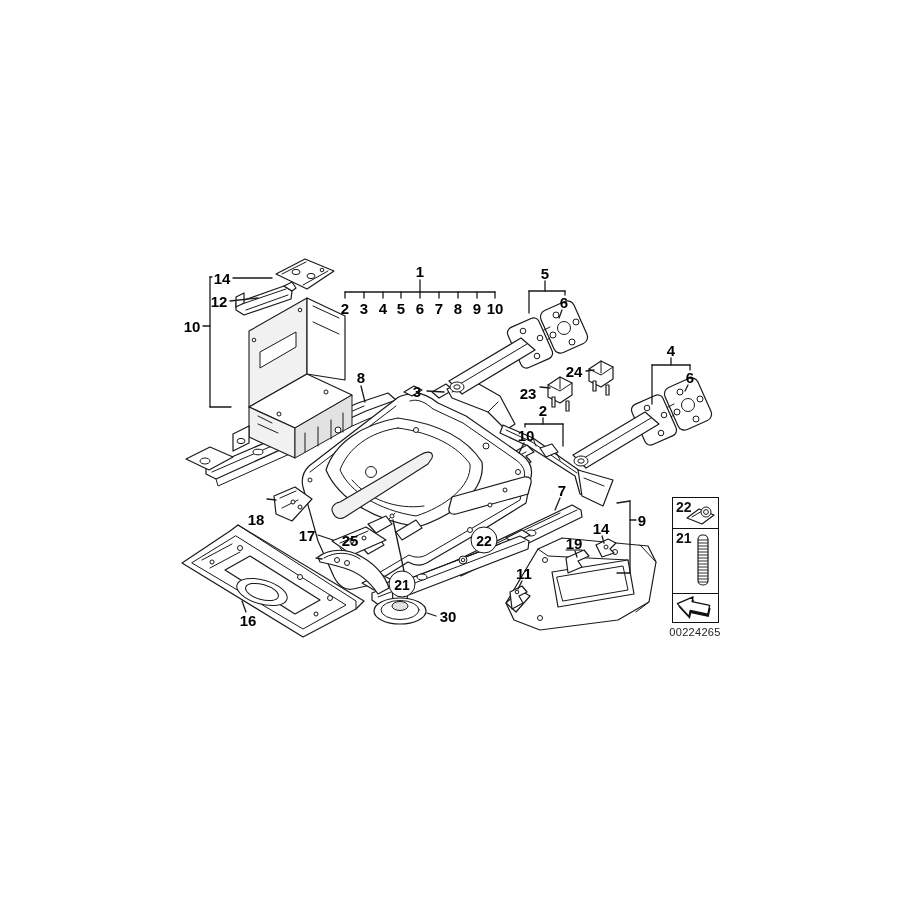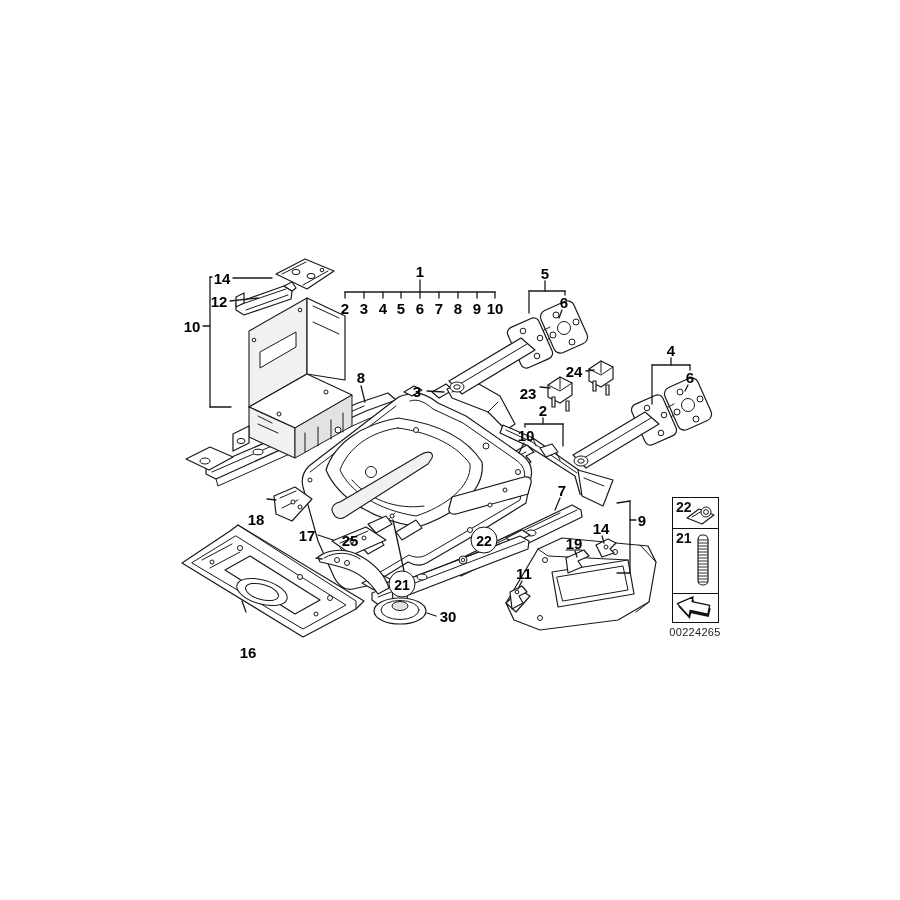--- a/index.html
+++ b/index.html
@@ -322,21 +322,21 @@
       <div class="callout" style="left: 564px; top: 302px;">6</div>
       <div class="callout" style="left: 671px; top: 350px;">4</div>
       <div class="callout" style="left: 690px; top: 377px;">6</div>
       <div class="callout" style="left: 574px; top: 371px;">24</div>
       <div class="callout" style="left: 528px; top: 393px;">23</div>
       <div class="callout" style="left: 543px; top: 410px;">2</div>
       <div class="callout" style="left: 526px; top: 435px;">10</div>
       <div class="callout" style="left: 256px; top: 499px; margin-top: 20px;">18</div>
       <div class="callout" style="left: 307px; top: 535px;">17</div>
       <div class="callout" style="left: 305px; top: 540px; margin-left: 45px;">25</div>
-      <div class="callout" style="left: 248px; top: 620px; margin-top: 32px;">16</div>
+      <div class="callout" style="left: 248px; top: 620px;">16</div>
       <div class="callout" style="left: 562px; top: 490px;">7</div>
       <div class="callout" style="left: 642px; top: 520px;">9</div>
       <div class="callout" style="left: 601px; top: 528px;">14</div>
       <div class="callout" style="left: 574px; top: 543px; text-decoration: underline;">19</div>
       <div class="callout" style="left: 524px; top: 573px;">11</div>
       <div class="callout" style="left: 448px; top: 616px;">30</div>
       <div class="callout circled" style="left: 484px; top: 540px;">22</div>
       <div class="callout circled" style="left: 402px; top: 584px;">21</div>
     </div>
 

